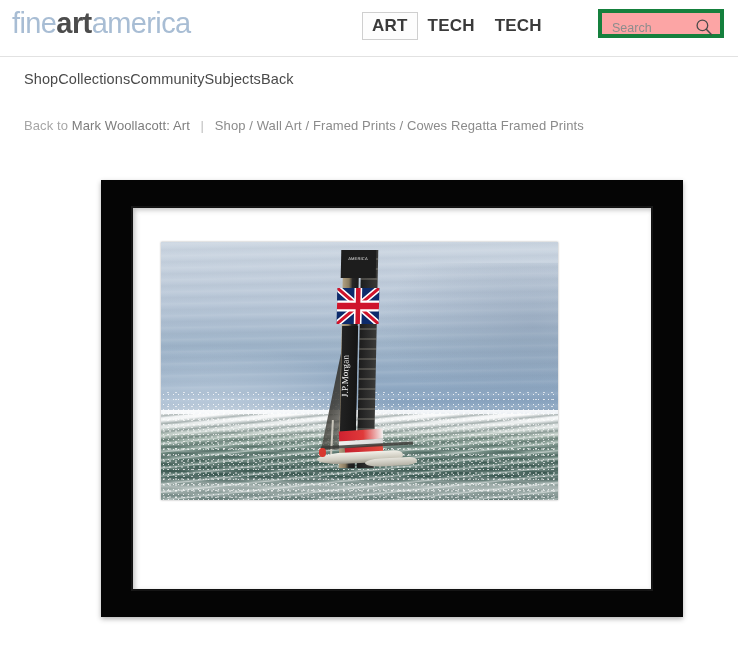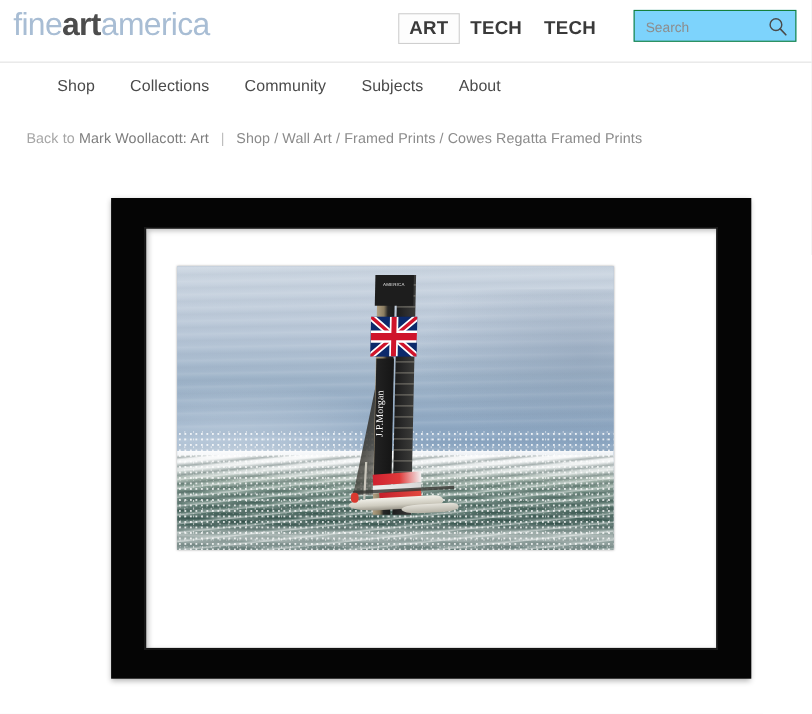--- a/index.html
+++ b/index.html
@@ -54,24 +54,24 @@
   }
   .topnav a.active {
     border: 1px solid #cfcfcf;
     background: #fdfdfd;
   }
 
   .searchbox {
     position: absolute;
     right: 14px;
     top: 9px;
-    width: 148px;
+    width: 126px;
     height: 29px;
-    border: 1px solid #15803d;
-    background: #7dd3fc;
+    border: 4px solid #15803d;
+    background: #fca5a5;
     box-sizing: border-box;
   }
   .searchbox input {
     position: absolute;
     left: 8px;
     top: 0;
     width: 112px;
     height: 27px;
     border: 0;
     outline: none;
@@ -92,22 +92,20 @@
   
   .subnav {
     position: relative;
     height: 48px;
   }
   .subnav-inner {
     position: absolute;
     left: 24px;
     top: 14px;
     display: flex;
-    gap: 32px;
-    margin-left: 28px;
   }
   .subnav-inner a {
     font-size: 14.5px;
     color: #4a4a4a;
     text-decoration: none;
     letter-spacing: 0.1px;
   }
 
   
   .breadcrumb {
@@ -455,21 +453,21 @@
     </span>
   </div>
 </div>
 
 <div class="subnav">
   <div class="subnav-inner">
     <a href="#">Shop</a>
     <a href="#">Collections</a>
     <a href="#">Community</a>
     <a href="#">Subjects</a>
-    <a href="#">About</a>
+    <a href="#">Back</a>
   </div>
 </div>
 
 <div class="breadcrumb">
   <span class="bc-back">Back to</span>
   <span class="bc-artist">Mark Woollacott: Art</span>
   <span class="bc-sep">|</span>
   <span class="bc-path">Shop / Wall Art / Framed Prints / Cowes Regatta Framed Prints</span>
 </div>
 

